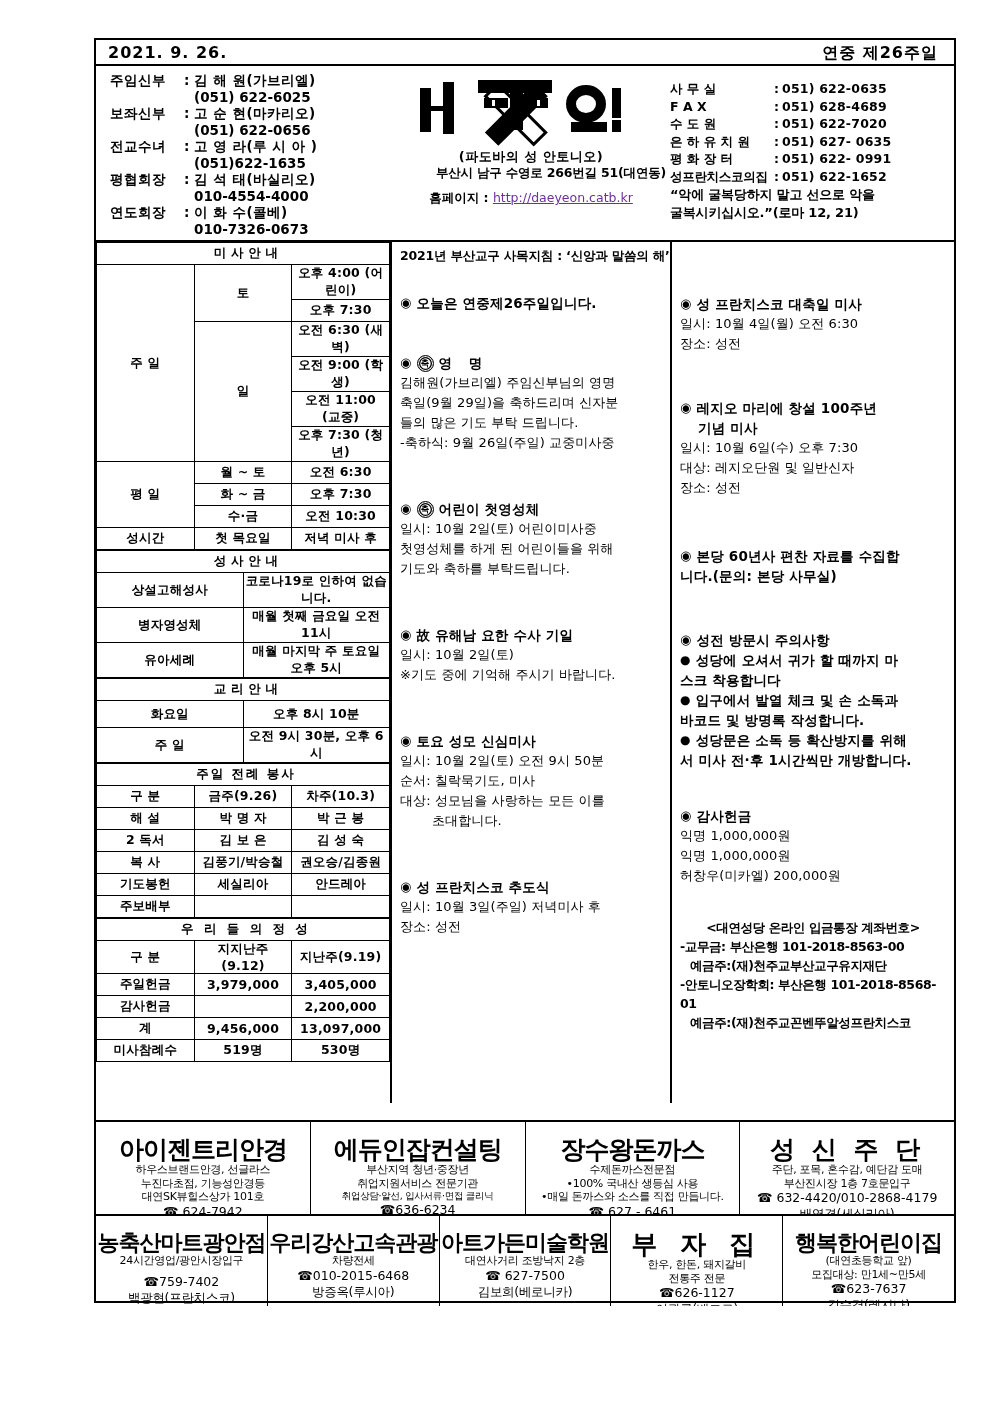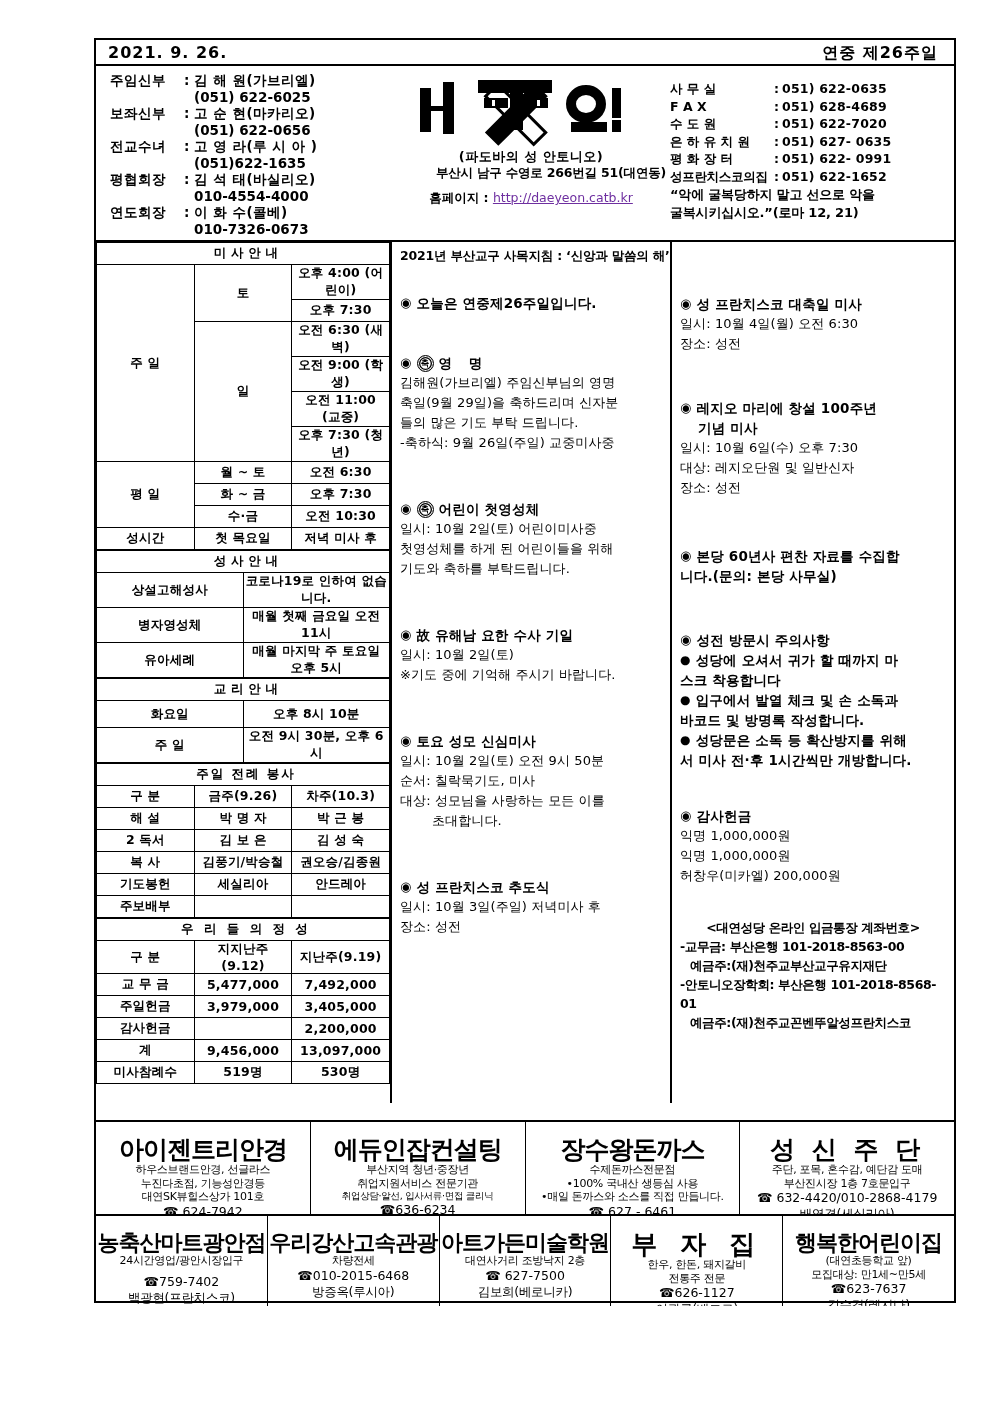--- a/index.html
+++ b/index.html
@@ -495,25 +495,20 @@
         <tbody>
               <tr>
                 <td class="secthead" colspan="3" style="letter-spacing:3px">우 리 들 의 정 성</td>
               </tr>
         <tr>
           <td class="nobl" style="width:82px">구    분</td>
           <td>지지난주(9.12)</td>
           <td class="nobr">지난주(9.19)</td>
         </tr>
         <tr>
-          <td class="nobl">교 무 금</td>
-          <td>5,477,000</td>
-          <td class="nobr">7,492,000</td>
-        </tr>
-        <tr>
           <td class="nobl">주일헌금</td>
           <td>3,979,000</td>
           <td class="nobr">3,405,000</td>
         </tr>
         <tr>
           <td class="nobl">감사헌금</td>
           <td></td>
           <td class="nobr">2,200,000</td>
         </tr>
         <tr>

